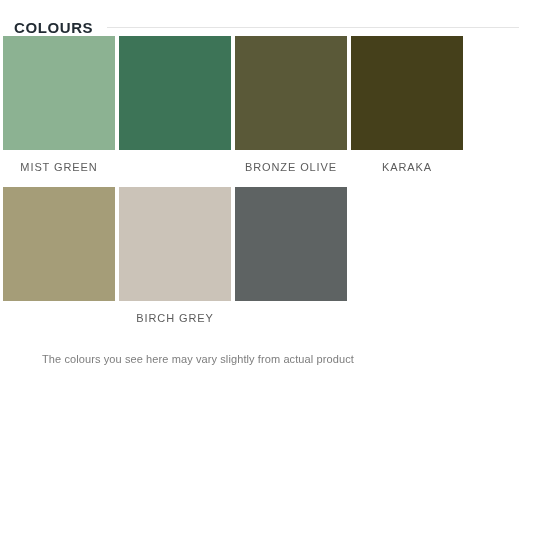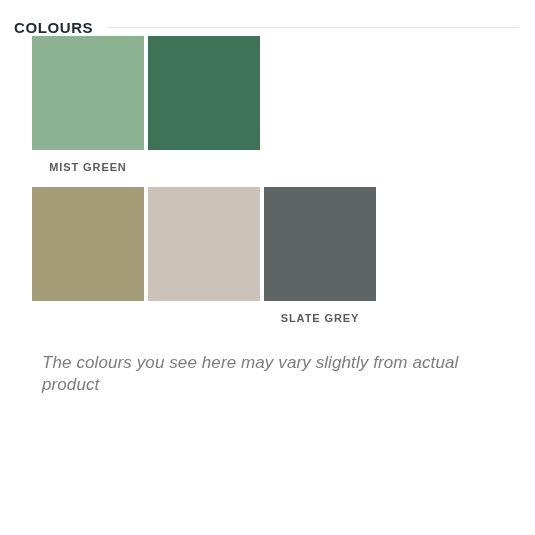--- a/index.html
+++ b/index.html
@@ -42,23 +42,22 @@
   .header-rule {
     flex: 1 1 auto;
     height: 1px;
     background: #e4e4e4;
     margin-left: 14px;
     margin-right: 2px;
   }
 
   
   .swatch-area {
-    padding: 6px 20px 0 32px;
+    padding: 6px 20px 0 3px;
     box-sizing: border-box;
-    font-weight: bold;
   }
   .swatch-row {
     display: flex;
     gap: 4px;
     margin-bottom: 14px;
   }
   .swatch-cell {
     width: 112px;
     flex: 0 0 112px;
     display: flex;
@@ -82,22 +81,21 @@
     letter-spacing: 0.9px;
     color: #5b5b5b;
     text-transform: uppercase;
     white-space: nowrap;
     line-height: 1.1;
   }
 
   
   .footer-note {
     padding: 14px 20px 0 42px;
-    font-size: 17px;
-    font-style: italic;
+    font-size: 11px;
     color: #7d7d7d;
     letter-spacing: 0.1px;
     line-height: 1.3;
   }
 </style>
 </head>
 <body>
 
 <div class="panel">
 
@@ -108,30 +106,38 @@
 
   <div class="swatch-area">
     <div class="swatch-row">
         <div class="swatch-cell">
           <div class="swatch-chip" style="background-color: rgb(140, 178, 146);"></div>
           <div class="swatch-label">MIST GREEN</div>
         </div>
         <div class="swatch-cell">
           <div class="swatch-chip" style="background-color: rgb(61, 116, 87);"></div>
         </div>
+        <div class="swatch-cell">
+          <div class="swatch-chip" style="background-color: rgb(90, 89, 56);"></div>
+          <div class="swatch-label">BRONZE OLIVE</div>
+        </div>
+        <div class="swatch-cell">
+          <div class="swatch-chip" style="background-color: rgb(69, 64, 27);"></div>
+          <div class="swatch-label">KARAKA</div>
+        </div>
       </div>
     <div class="swatch-row">
         <div class="swatch-cell">
           <div class="swatch-chip" style="background-color: rgb(165, 157, 120);"></div>
         </div>
         <div class="swatch-cell">
           <div class="swatch-chip" style="background-color: rgb(203, 195, 184);"></div>
+          <div class="swatch-label">BIRCH GREY</div>
         </div>
         <div class="swatch-cell">
           <div class="swatch-chip" style="background-color: rgb(94, 99, 99);"></div>
-          <div class="swatch-label">SLATE GREY</div>
         </div>
       </div>
   </div>
 
   <div class="footer-note">The colours you see here may vary slightly from actual product</div>
 
 </div>
 
 </body></html>

